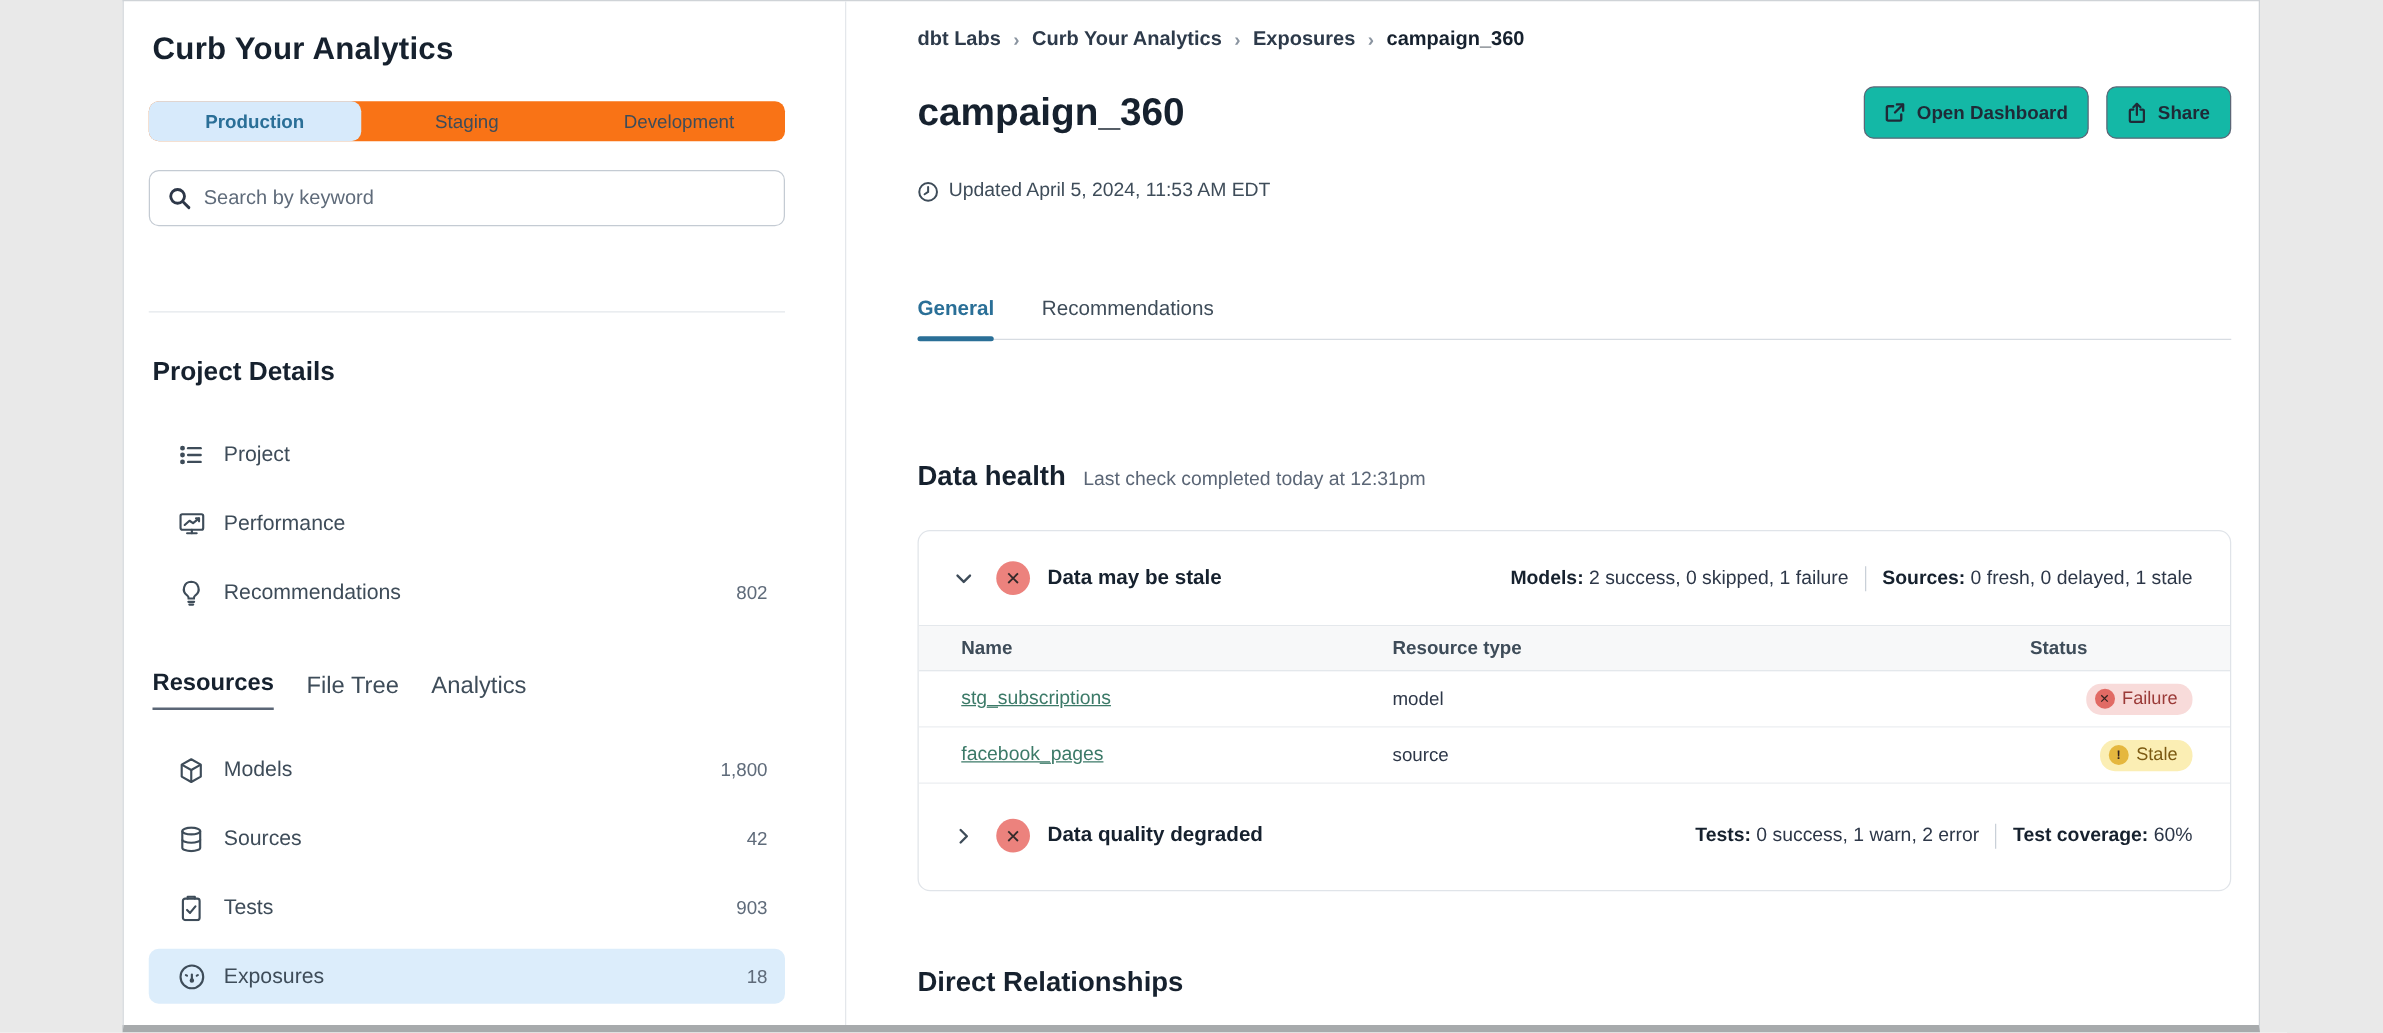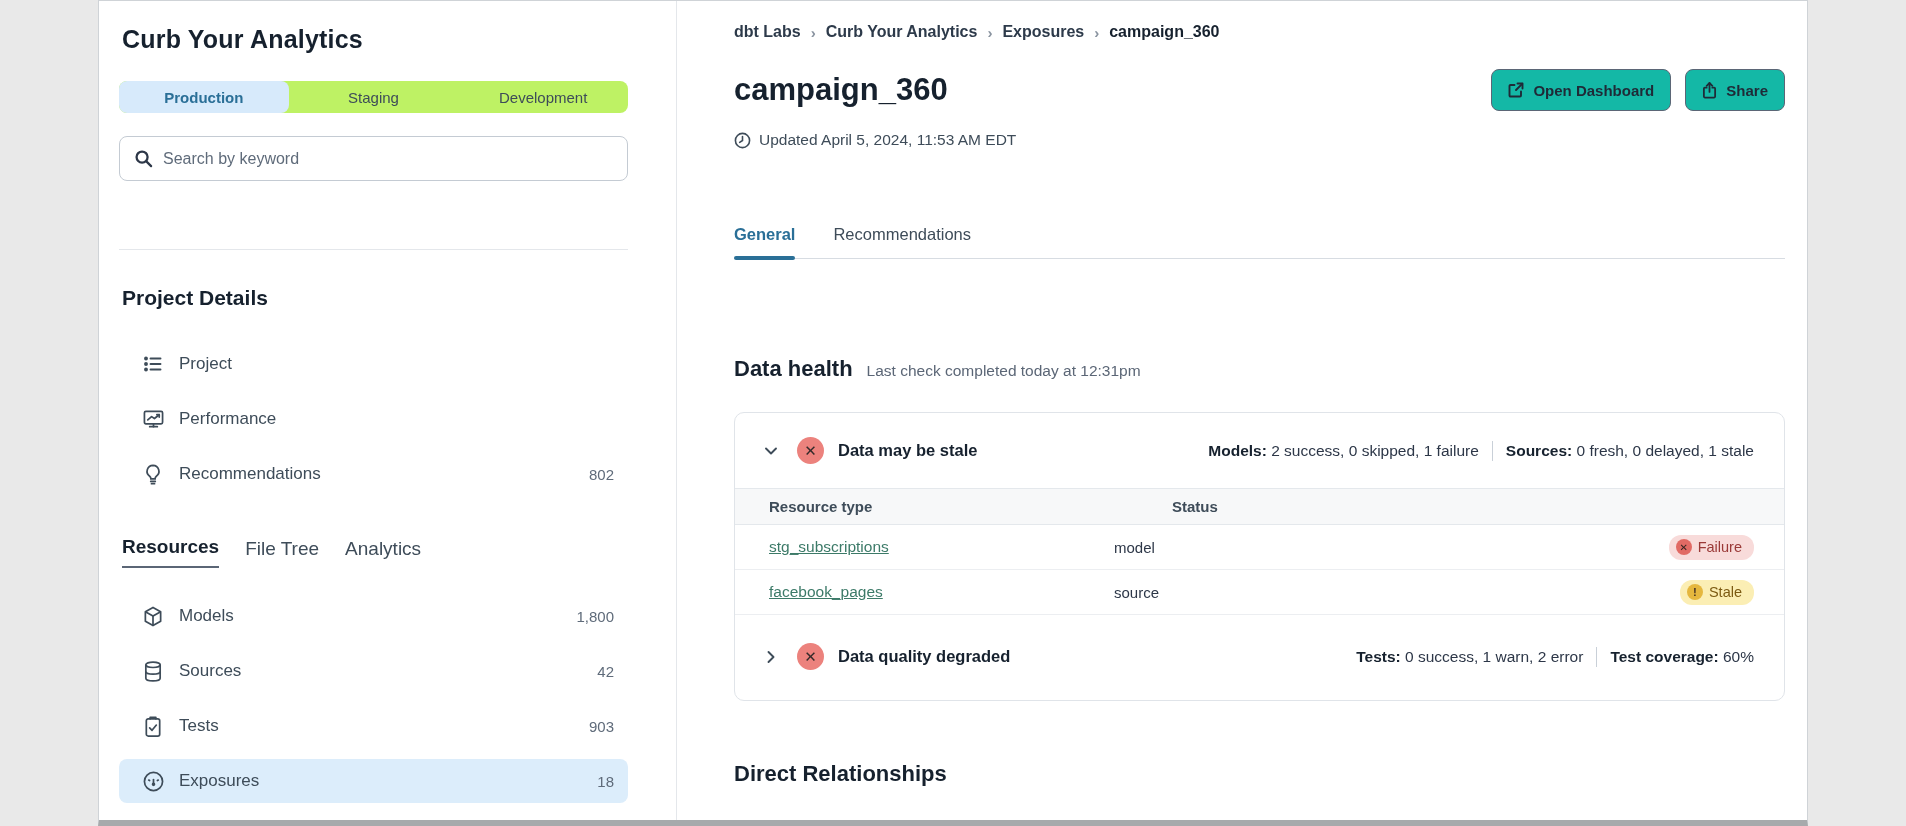--- a/index.html
+++ b/index.html
@@ -6,21 +6,21 @@
   html,body { background:#e9e9e9; }
   body { font-family: "Liberation Sans", "DejaVu Sans", sans-serif; }
   .screen {
     width: 1710px; height: 826px; background:#fff; margin:0 auto;
     border:1px solid #cfd3d7; border-bottom:6px solid #a7aaac;
     display:flex; overflow:hidden; color:#1f2a37;
   }
   
   .sidebar { width:578px; flex:0 0 578px; border-right:1px solid #e4e7eb; padding:24px 48px 0 20px; }
   .sidebar-title { font-size:25px; font-weight:700; color:#16212e; margin-left:3px; letter-spacing:.2px; }
-  .env-tabs { display:flex; margin-top:27px; background:#bef264; border-radius:8px; height:32px; }
+  .env-tabs { display:flex; margin-top:27px; background:#f97316; border-radius:8px; height:32px; }
   .env-tab { flex:1; display:flex; align-items:center; justify-content:center; font-size:15px;
     color:#3e4c59; border-radius:8px; cursor:pointer; }
   .env-tab.active { background:#d7eafb; color:#2a6f97; font-weight:600; }
   .search-box { margin-top:23px; height:45px; border:1px solid #c4cbd3; border-radius:8px;
     display:flex; align-items:center; padding:17px 14px; gap:10px; background:#fff; }
   .search-box svg { flex:0 0 auto; }
   .search-box input { border:none; outline:none; font-size:16px; color:#3e4c59; width:100%;
     font-family:"Liberation Sans","DejaVu Sans",sans-serif; background:transparent; }
   .search-box input::placeholder { color:#5f6b7a; }
   .side-divider { border:none; border-top:1px solid #e4e7eb; margin-top:68px; }
@@ -39,21 +39,21 @@
   .breadcrumb { display:flex; align-items:center; gap:10px; font-size:16px; font-weight:600; color:#2d3a4a; margin-top:4px; }
   .breadcrumb .sep { color:#8a94a0; font-size:15px; }
   .breadcrumb .crumb { cursor:pointer; }
   .breadcrumb .crumb.last { font-weight:700; color:#16212e; cursor:default; }
   .title-row { display:flex; align-items:center; margin-top:28px; }
   .page-title { font-size:31px; font-weight:600; color:#16212e; }
   .actions { margin-left:auto; display:flex; gap:14px; }
   .btn { display:flex; align-items:center; gap:9px; border:1px solid #5b6676; border-radius:8px;
     background:#14b8a6; height:42px; padding:0 16px; font-size:15px; font-weight:700; color:#1f2a37; cursor:pointer;
     font-family:"Liberation Sans","DejaVu Sans",sans-serif; }
-  .updated-row { display:flex; align-items:center; gap:8px; margin-top:20px; font-size:15.5px; color:#3e4c59; }
+  .updated-row { display:flex; align-items:center; gap:8px; margin-top:33px; font-size:15.5px; color:#3e4c59; }
   .tabs { display:flex; gap:38px; margin-top:76px; border-bottom:1px solid #d7dce2; }
   .tab { font-size:16.5px; color:#3e4c59; padding-bottom:14px; position:relative; cursor:pointer; }
   .tab.active { color:#2a6f97; font-weight:700; }
   .tab.active::after { content:""; position:absolute; left:0; right:0; bottom:-2px; height:4px; background:#2a6f97; border-radius:2px; }
   .section-head { display:flex; align-items:baseline; gap:14px; margin-top:68px; }
   .section-title { font-size:22px; font-weight:600; color:#16212e; }
   .section-sub { font-size:15.5px; color:#5b6676;margin-top:35px; }
   
   .card { margin-top:30px; border:1px solid #e0e4e9; border-radius:10px; overflow:hidden; background:#fff; }
   .card-row { display:flex; align-items:center; padding:24px 30px 24px 28px; }
@@ -279,20 +279,21 @@
         <span class="row-title">Data may be stale</span>
         <span class="row-stats">
           <span><b>Models:</b> <span>2 success, 0 skipped, 1 failure</span></span>
           <span class="vdiv"></span>
           <span><b>Sources:</b> <span>0 fresh, 0 delayed, 1 stale</span></span>
         </span>
       </div>
 
       <div class="dh-table">
         <div class="t-row head">
+          <span>Name</span>
           <span>Resource type</span>
           <span class="cell-status">Status</span>
         </div>
         <div class="t-row">
           <span><a class="res-link">stg_subscriptions</a></span>
           <span class="cell-type">model</span>
           <span class="cell-status">
             <span class="pill failure">
               <span class="dot">✕</span>
               <span>Failure</span>

